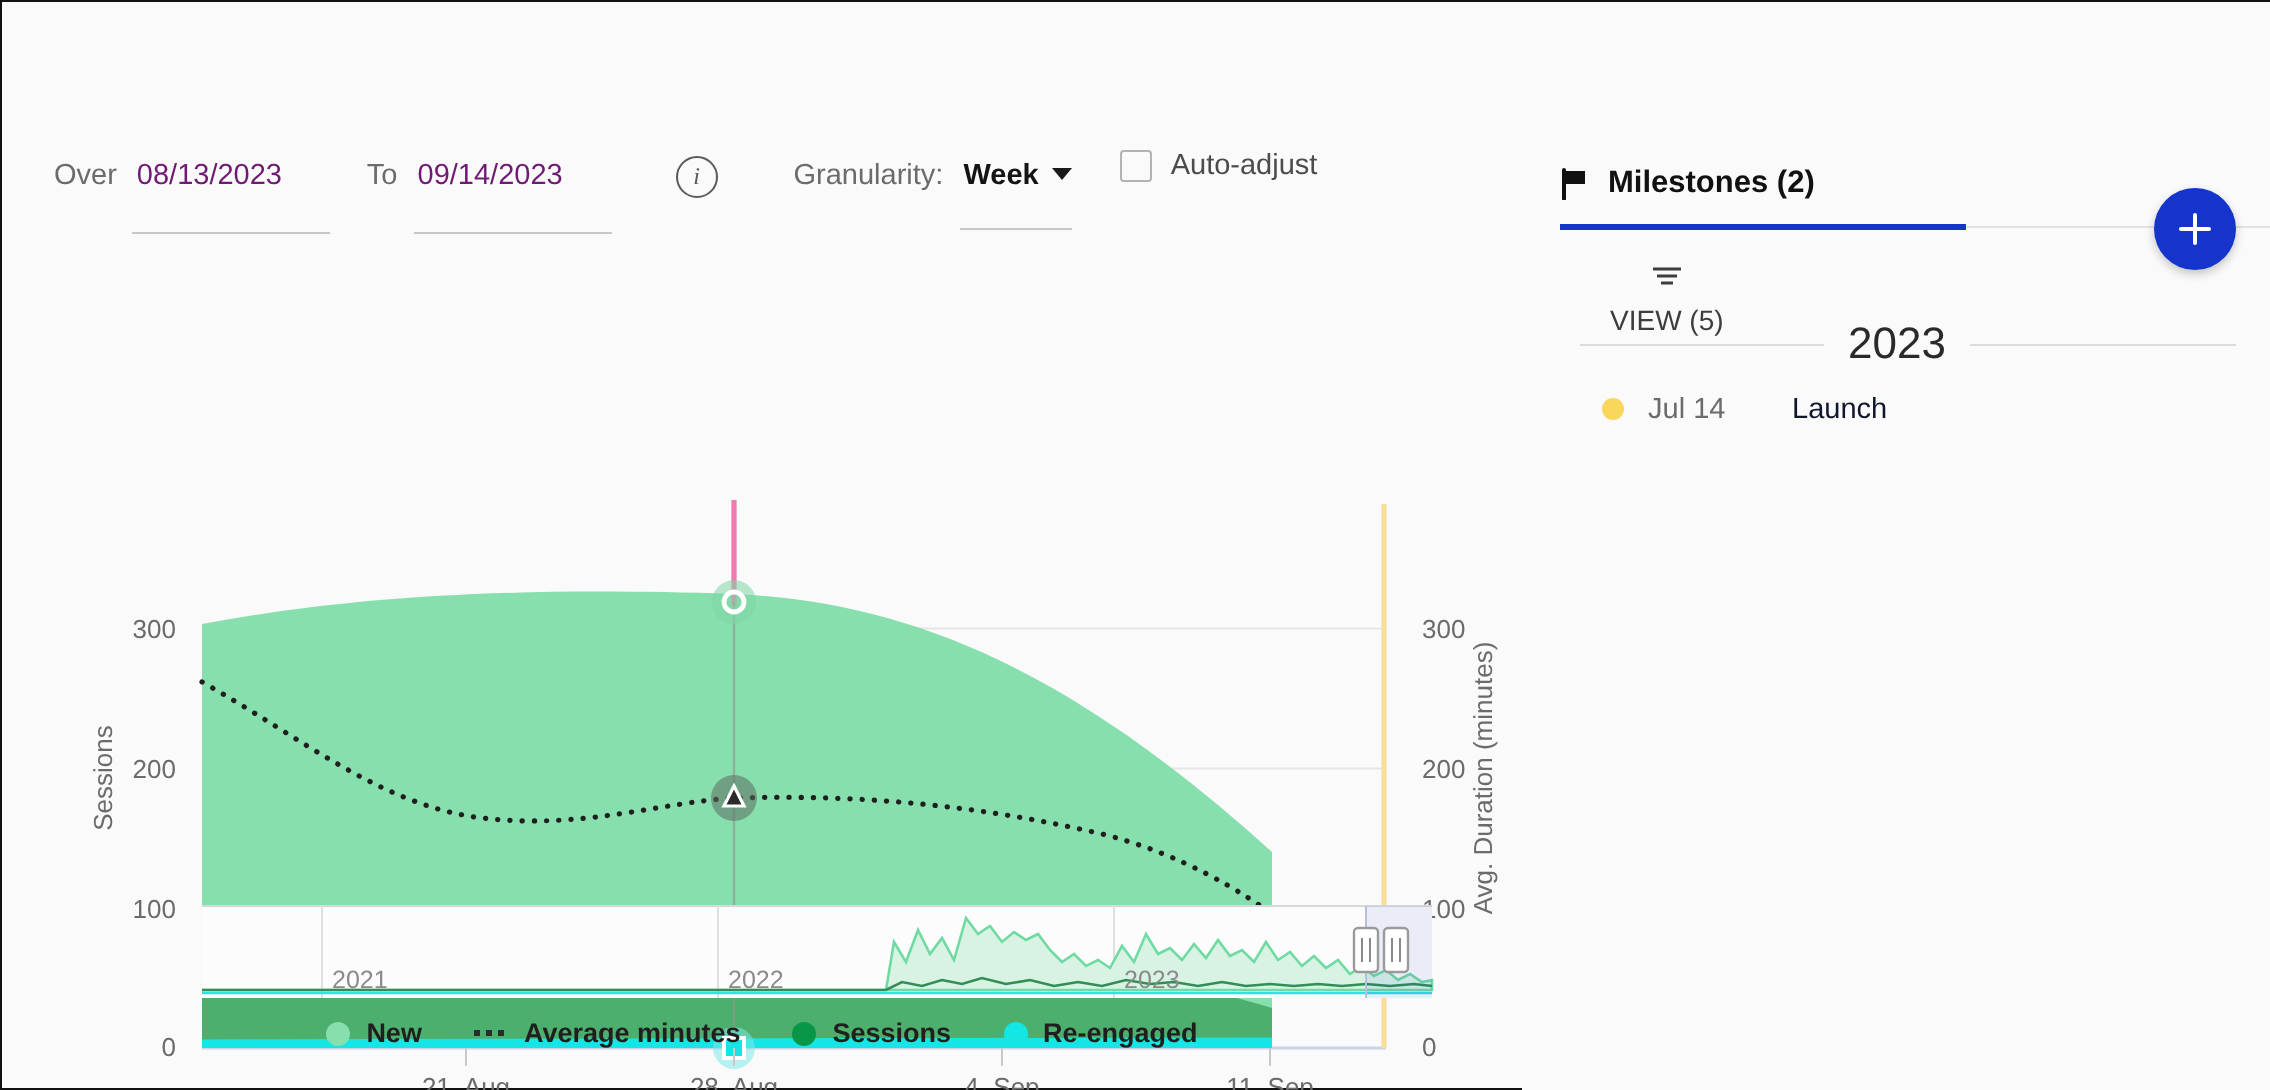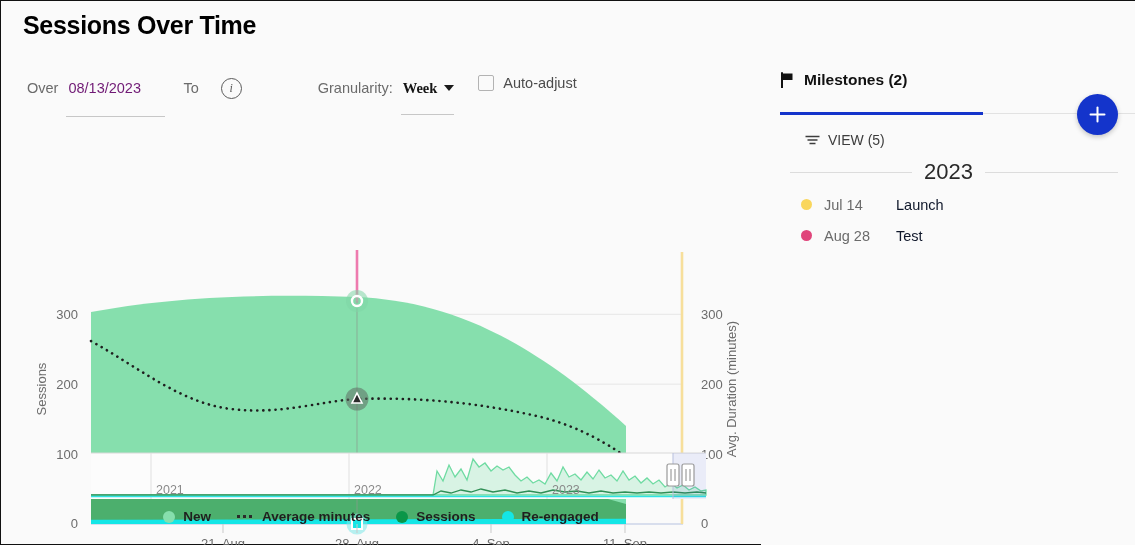--- a/index.html
+++ b/index.html
@@ -79,27 +79,26 @@
     justify-content: center;
     font-size: 12px;
     font-family: "Liberation Serif", serif;
     font-style: italic;
     color: #5a5a5a;
     cursor: pointer;
   }
   .gran-label {
     color: #6b6b6b;
     line-height: 26px;
-    margin-left: 76px;
+    margin-left: 38px;
     margin-right: 8px;
   }
   .gran-field {
     position: relative;
     margin-right: 18px;
-    font-family: Liberation Serif, serif;
   }
   .gran-value {
     font-weight: bold;
     color: #141414;
     font-size: 14.5px;
     line-height: 26px;
     padding: 0 2px;
     cursor: pointer;
   }
   .caret {
@@ -126,21 +125,21 @@
     background: #fafafa;
   }
   .cb-label {
     color: #4c4c4c;
     font-size: 14.5px;
   }
 
   
   .chart-wrap {
     position: absolute;
-    left: 0;
+    left: 10px;
     top: 120px;
     width: 760px;
     height: 425px;
   }
 
   
   .legend {
     position: absolute;
     left: 0;
     top: 508px;
@@ -176,21 +175,21 @@
     position: absolute;
     left: 760px;
     top: 0;
     width: 375px;
     height: 545px;
     background: #fafafa;
   }
   .panel-tab {
     position: absolute;
     left: 19px;
-    top: 70px;
+    top: 82px;
     display: flex;
     align-items: center;
     gap: 9px;
     font-size: 15.5px;
     font-weight: bold;
     color: #111;
     cursor: pointer;
     padding-bottom: 13px;
   }
   .tab-underline {
@@ -229,20 +228,21 @@
   .view-row {
     position: absolute;
     left: 44px;
     top: 131px;
     display: flex;
     align-items: center;
     gap: 8px;
     font-size: 14px;
     color: #3d3d3d;
     cursor: pointer;
+    flex-direction: column;
   }
   .year-row {
     position: absolute;
     left: 29px;
     right: 18px;
     top: 158px;
     display: flex;
     align-items: center;
     gap: 12px;
   }
@@ -285,31 +285,34 @@
   .ms-name {
     color: #0f172a;
     font-weight: 500;
   }
 </style>
 </head>
 <body>
 
 <div class="page">
 
-  <div class="title">Sessions Over Time</div>
 
   <div class="controls">
 
     <span class="ctl-label">Over</span>
     <div class="field">
       <span class="field-value">08/13/2023</span>
       <span class="field-underline"></span>
     </div>
 
     <span class="ctl-label">To</span>
+    <div class="field">
+      <span class="field-value">09/14/2023</span>
+      <span class="field-underline"></span>
+    </div>
 
     <div class="info-icon">i</div>
 
     <span class="gran-label">Granularity:</span>
     <div class="gran-field">
       <span class="gran-value">Week</span><span class="caret"></span>
       <span class="field-underline"></span>
     </div>
 
     <div class="checkbox-wrap">
@@ -480,20 +483,15 @@
       <span class="year-label">2023</span>
       <span class="year-line"></span>
     </div>
 
     <div class="ms-list">
       <div class="ms-row">
         <span class="ms-dot" style="background:#F9D65C"></span>
         <span class="ms-date">Jul 14</span>
         <span class="ms-name">Launch</span>
       </div>
-      <div class="ms-row">
-        <span class="ms-dot" style="background:#E0457B"></span>
-        <span class="ms-date">Aug 28</span>
-        <span class="ms-name">Test</span>
-      </div>
     </div>
   </div>
 </div>
 
 </body></html>

